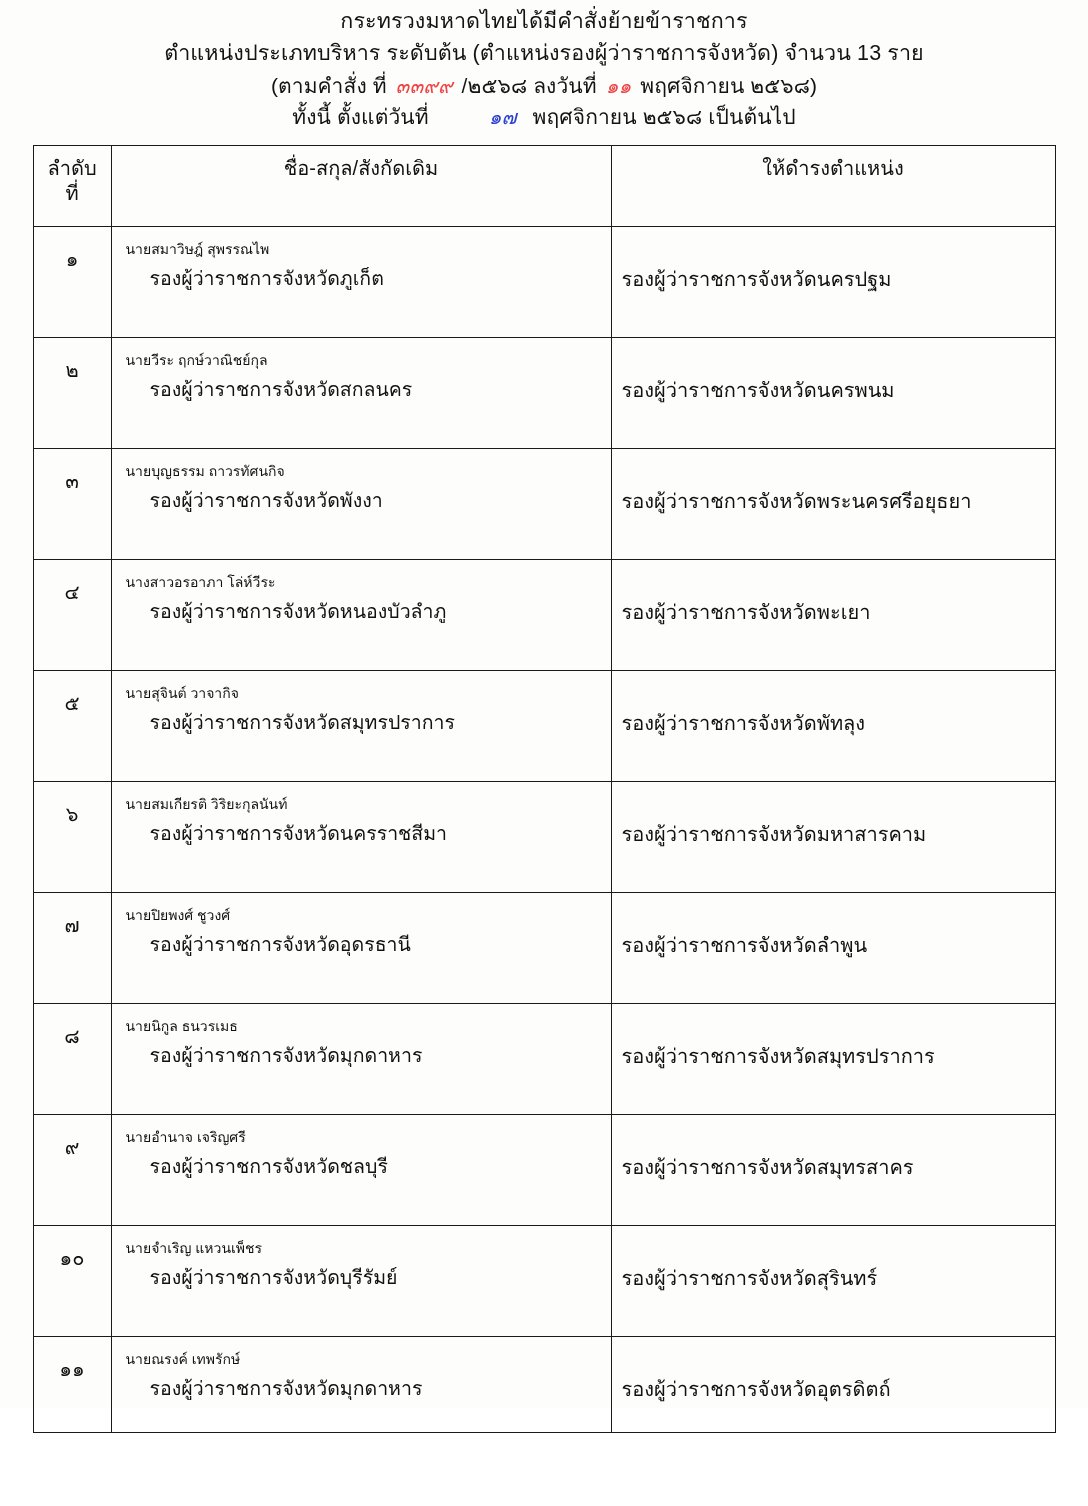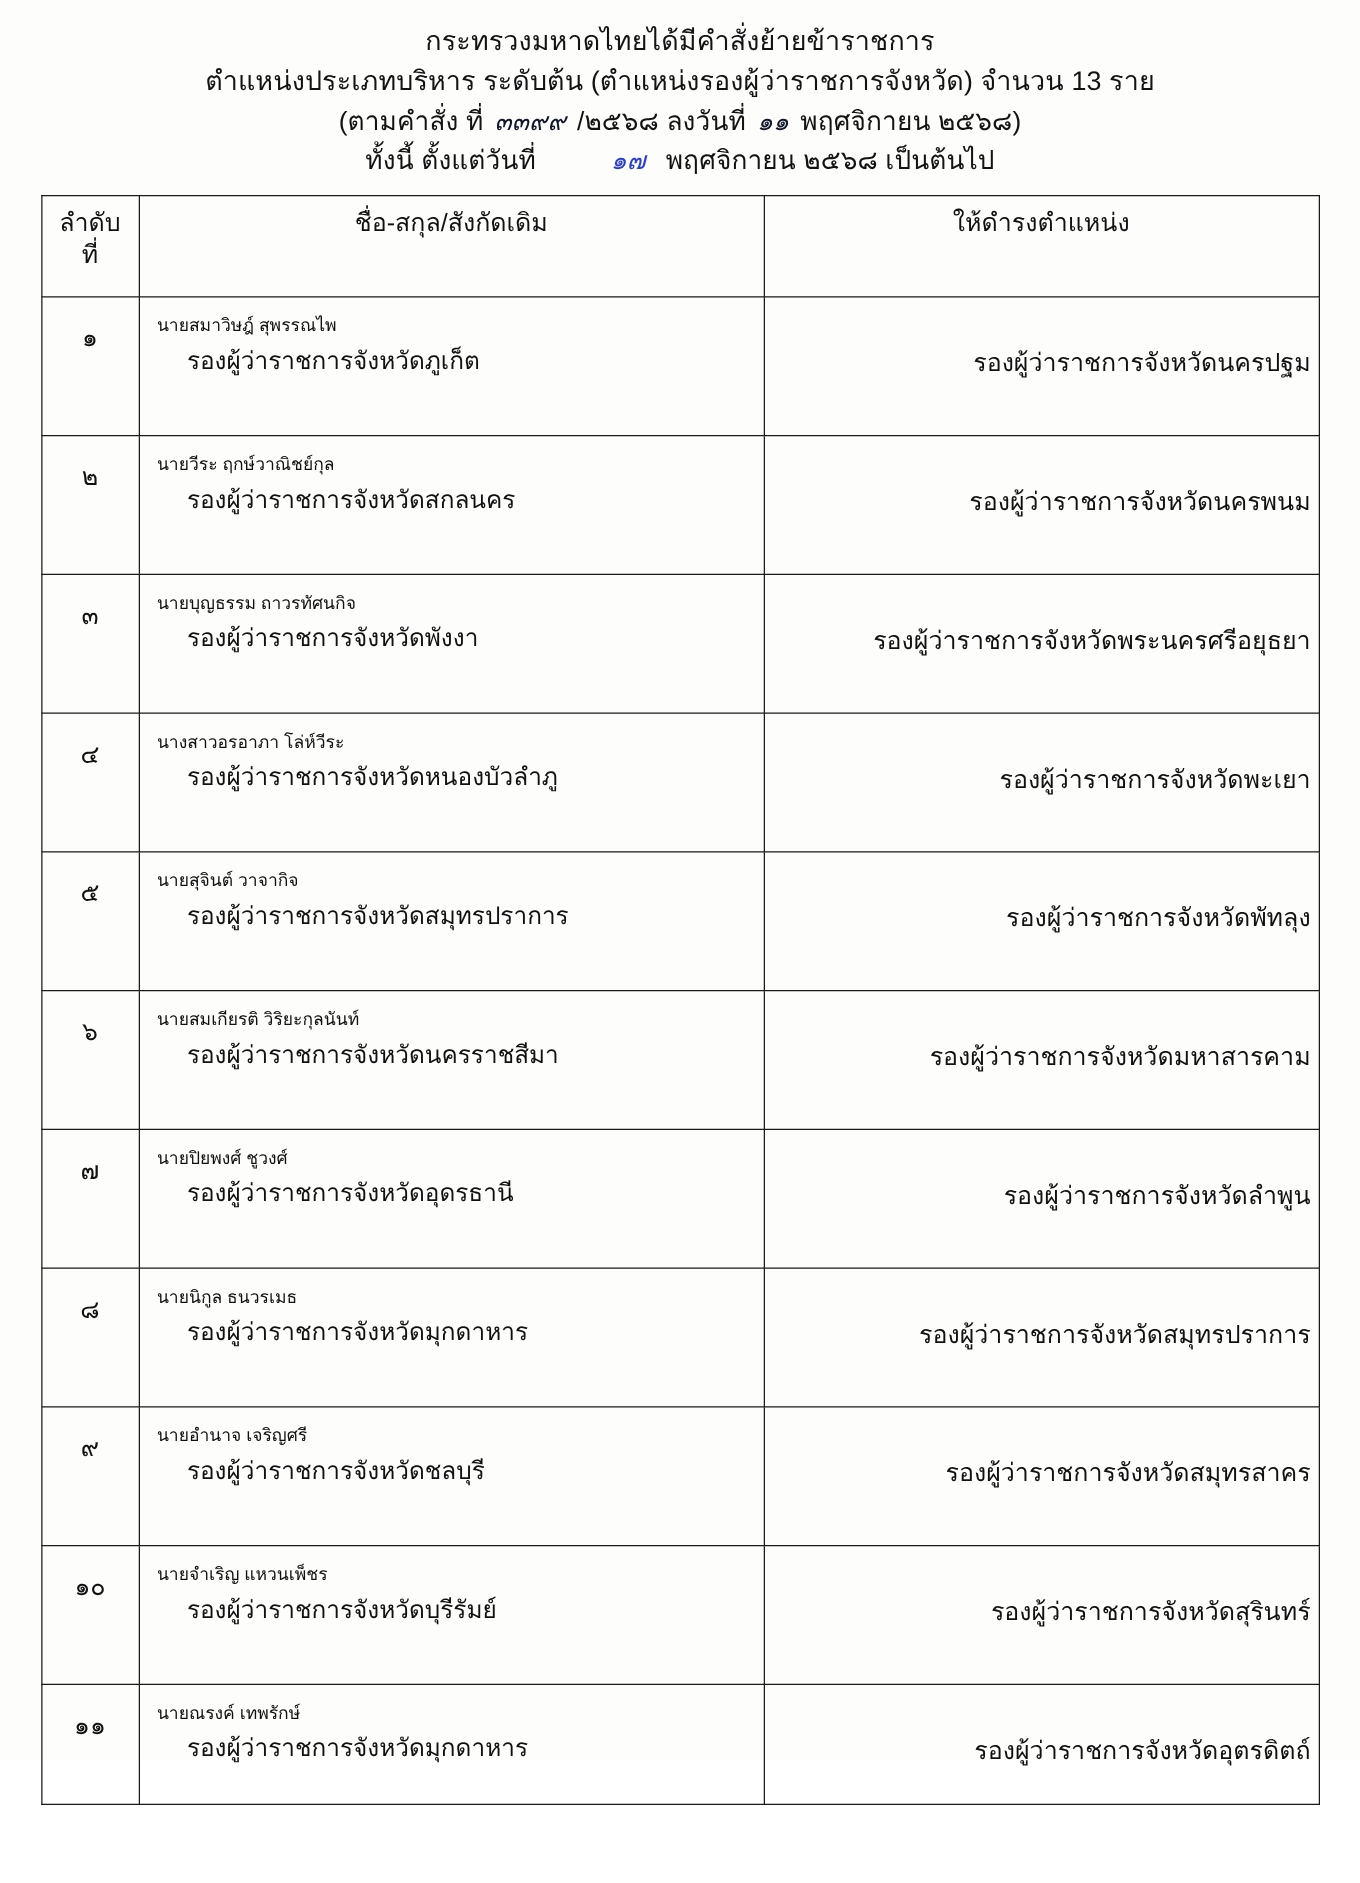--- a/index.html
+++ b/index.html
@@ -13,41 +13,41 @@
     font-family: "Liberation Sans", "DejaVu Sans", sans-serif;
     color: #111111;
     overflow: hidden;
     position: relative;
   }
   .page {
     width: 1088px;
     height: 1408px;
     position: relative;
     box-sizing: border-box;
-    padding: 12px;
+    padding: 0;
     background: #fdfdfb;
   }
   .header {
     text-align: center;
     padding-top: 6px;
   }
   .header-line {
     font-size: 21.5px;
     line-height: 1.48;
     letter-spacing: 0.1px;
     color: #131313;
     white-space: nowrap;
   }
   .hl-1 { font-size: 21.5px; }
   .hl-2 { font-size: 21.5px; }
   .hl-3 { font-size: 21px; }
   .hl-4 { font-size: 21px; }
   .hl-5 { font-size: 21px; }
   .ink {
-    color: #0f172a;
+    color: #ef4444;
     font-style: italic;
     font-family: "DejaVu Sans", sans-serif;
     padding: 0 3px;
     font-size: 20px;
   }
   .ink-date {
     color: #2b3fd0;
     font-style: italic;
     font-family: "DejaVu Sans", sans-serif;
     font-size: 20px;
@@ -86,21 +86,20 @@
   }
   td.cell-name {
     padding: 14px 6px 18px 14px;
     font-size: 20px;
     line-height: 1.18;
   }
   td.cell-pos {
     padding: 14px 6px 18px 10px;
     font-size: 20px;
     vertical-align: middle;
-    text-align: right;
   }
   .person-name {
     display: block;
     font-size: 14px;
     margin-bottom: 10px;
   }
   .person-org {
     display: block;
     font-size: 19.5px;
     padding-left: 24px;

